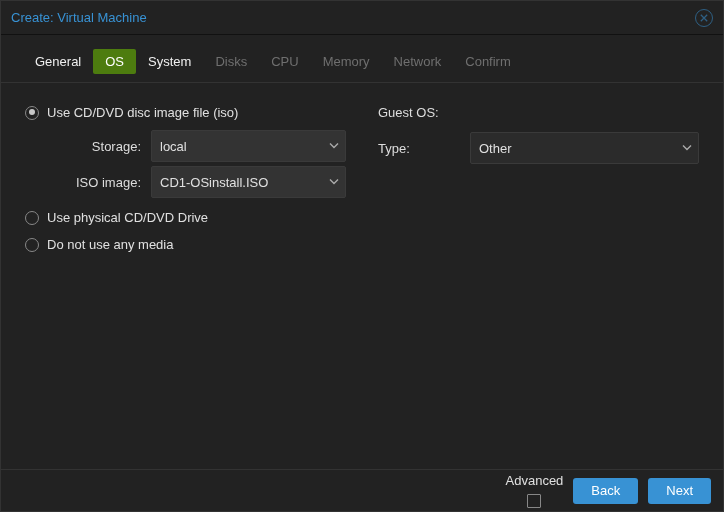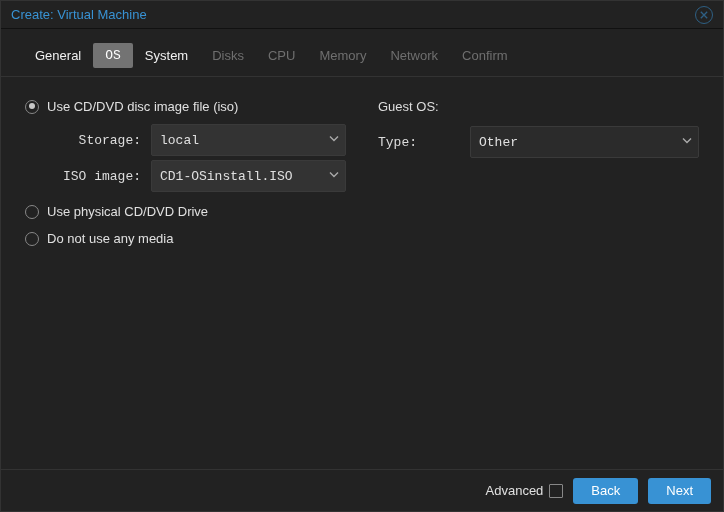--- a/index.html
+++ b/index.html
@@ -14,21 +14,21 @@
 }
 .dialog {
   width: 724px;
   height: 512px;
   background: #222;
   border: 1px solid #333;
   display: flex;
   flex-direction: column;
 }
 .titlebar {
-  height: 28px;
+  height: 34px;
   padding: 0 10px;
   display: flex;
   align-items: center;
   justify-content: space-between;
   border-bottom: 1px solid #111;
 }
 .titlebar .title {
   color: #3892d4;
   font-size: 13px;
 }
@@ -50,21 +50,21 @@
   padding: 14px 4px 8px 22px;
   gap: 0;
   border-bottom: 1px solid #333;
 }
 .tab {
   padding: 5px 12px;
   color: #f0f0f0;
   cursor: pointer;
   border-radius: 2px;
 }
-.tab.active { background: #737373; color: #fff; font-family: Liberation Mono, monospace; }
+.tab.active { background: #4d7c0f; color: #fff; }
 .tab.disabled { color: #6f6f6f; cursor: default; }
 .content {
   flex: 1;
   display: flex;
   padding: 16px 24px;
   gap: 32px;
 }
 .col { flex: 1; }
 .radio-row {
   display: flex;
@@ -85,21 +85,20 @@
   position: absolute;
   top: 2.5px; left: 2.5px;
   width: 6px; height: 6px;
   border-radius: 50%;
   background: #c8c8c8;
 }
 .field-row {
   display: flex;
   align-items: center;
   margin: 4px 0 4px 0;
-  font-family: Liberation Mono, monospace;
 }
 .field-label {
   width: 104px;
   text-align: right;
   padding-right: 10px;
   color: #ddd;
 }
 .guestlabel {
   color: #ddd;
   padding: 6px 0 8px 0;
@@ -133,20 +132,21 @@
   align-items: center;
   justify-content: flex-end;
   padding: 0 12px;
   gap: 10px;
 }
 .adv {
   display: flex;
   align-items: center;
   gap: 6px;
   cursor: pointer;
+  flex-direction: column;
 }
 .chk {
   width: 14px; height: 14px;
   border: 1px solid #888;
   background: #222;
   border-radius: 1px;
 }
 .btn {
   background: #3892d4;
   color: #fff;

